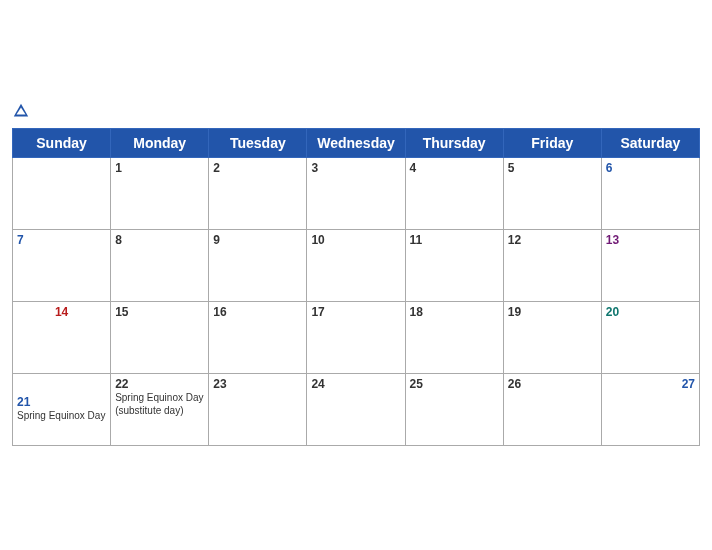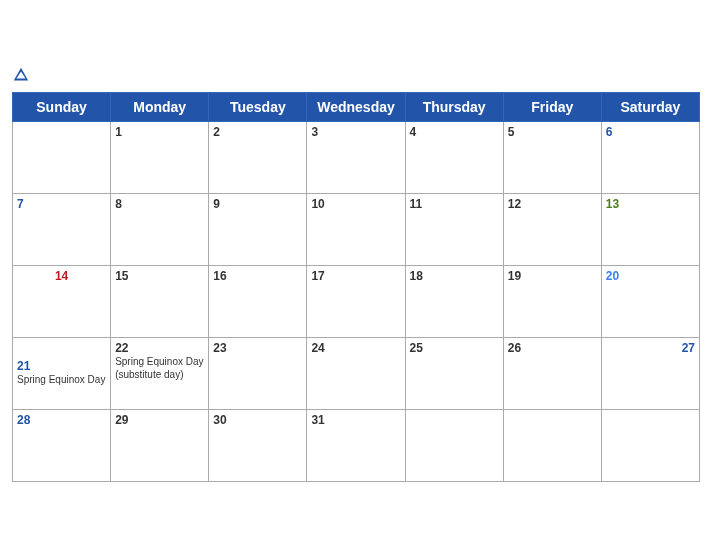--- a/index.html
+++ b/index.html
@@ -172,21 +172,21 @@
           <td>
             <div class="day-number">10</div>
           </td>
           <td>
             <div class="day-number">11</div>
           </td>
           <td>
             <div class="day-number">12</div>
           </td>
           <td class="saturday">
-            <div class="day-number" style="color: #4d7c0f;">13</div>
+            <div class="day-number" style="color: #701a75;">13</div>
           </td>
         </tr>
         <tr>
           <td class="sunday">
             <div class="day-number" style="color: #b91c1c; text-align: center;">14</div>
           </td>
           <td>
             <div class="day-number">15</div>
           </td>
           <td>
@@ -195,21 +195,21 @@
           <td>
             <div class="day-number">17</div>
           </td>
           <td>
             <div class="day-number">18</div>
           </td>
           <td>
             <div class="day-number">19</div>
           </td>
           <td class="saturday">
-            <div class="day-number" style="color: #3b82f6;">20</div>
+            <div class="day-number" style="color: #0f766e;">20</div>
           </td>
         </tr>
         <tr>
           <td class="sunday">
             <div class="day-number" style="color: rgb(34, 85, 170); margin-top: 18px;">21</div>
             <div class="holiday-name">Spring Equinox Day</div>
           </td>
           <td>
             <div class="day-number">22</div>
             <div class="holiday-name">Spring Equinox Day (substitute day)</div>
@@ -223,32 +223,15 @@
           <td>
             <div class="day-number">25</div>
           </td>
           <td>
             <div class="day-number">26</div>
           </td>
           <td class="saturday">
             <div class="day-number" style="color: rgb(34, 85, 170); text-align: right;">27</div>
           </td>
         </tr>
-        <tr>
-          <td class="sunday">
-            <div class="day-number" style="color: rgb(34, 85, 170);">28</div>
-          </td>
-          <td>
-            <div class="day-number">29</div>
-          </td>
-          <td>
-            <div class="day-number">30</div>
-          </td>
-          <td>
-            <div class="day-number">31</div>
-          </td>
-          <td class="empty-cell"></td>
-          <td class="empty-cell"></td>
-          <td class="empty-cell"></td>
-        </tr>
       </tbody>
   </table>
 </div>
 
 </body></html>

